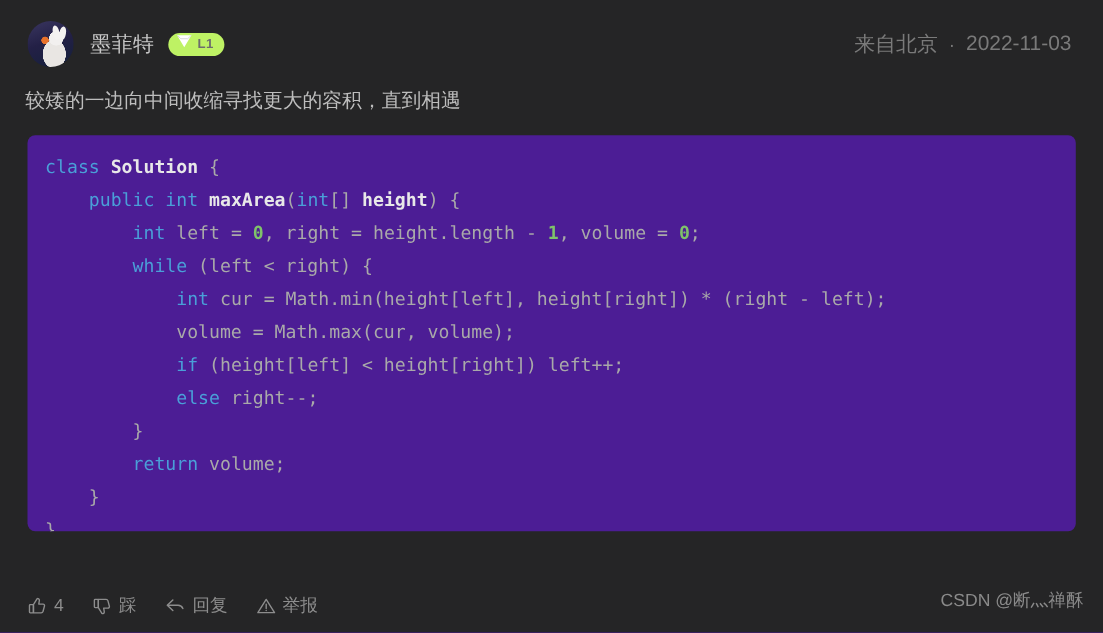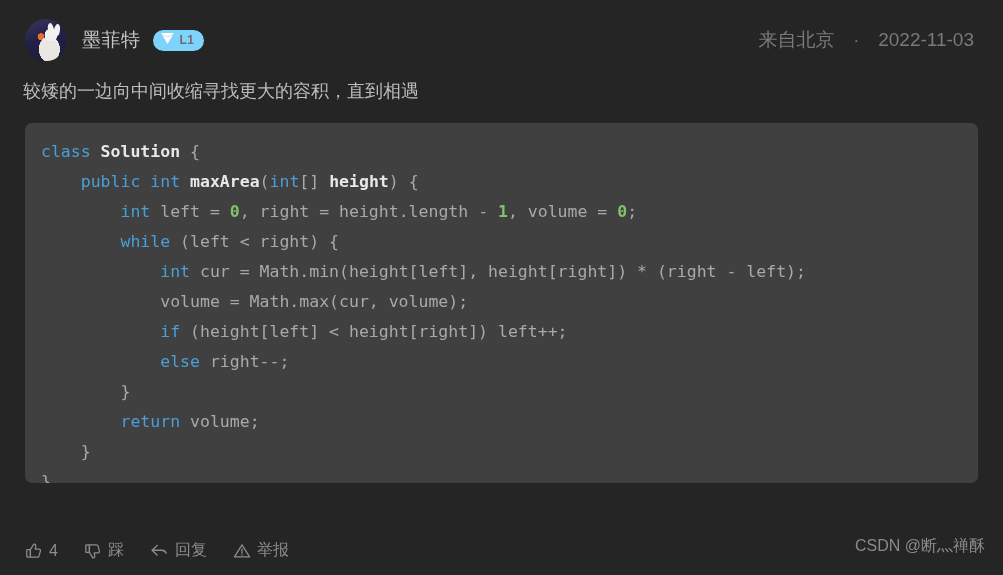--- a/index.html
+++ b/index.html
@@ -59,57 +59,57 @@
     font-size: 19px;
     margin-left: 15px;
     letter-spacing: 0.5px;
     white-space: nowrap;
   }
   .level-badge {
     margin-left: 12px;
     height: 21px;
     padding: 0 9px 0 7px;
     border-radius: 11px;
-    background: #7dd3fc;
+    background: #bef264;
     display: inline-flex;
     align-items: center;
     gap: 5px;
   }
   .badge-gem { display: block; }
   .badge-level {
     font-size: 12px;
     color: #6d6d6d;
     font-weight: bold;
     line-height: 1;
     letter-spacing: 0.5px;
   }
   .header-spacer { flex: 1 1 auto; }
   .meta {
     color: #7a7a7a;
     font-size: 19px;
     white-space: nowrap;
     display: flex;
     align-items: center;
-    gap: 19px;
+    gap: 10px;
   }
   .meta-dot { font-size: 17px; line-height: 1; }
 
   
   .comment-text {
     color: #bdbdbd;
     font-size: 18px;
     padding: 14px 25px 0 23px;
     line-height: 1.5;
     white-space: pre-wrap;
   }
 
   
   .code-wrap {
     margin: 18px 25px 0 25px;
-    background: #404040;
+    background: #4c1d95;
     border-radius: 7px;
     padding: 14px 16px 18px 16px;
     height: 360px;
     box-sizing: border-box;
     overflow: hidden;
   }
   pre.code {
     margin: 0;
     font-family: "DejaVu Sans Mono", "Liberation Mono", monospace;
     font-size: 16.5px;

